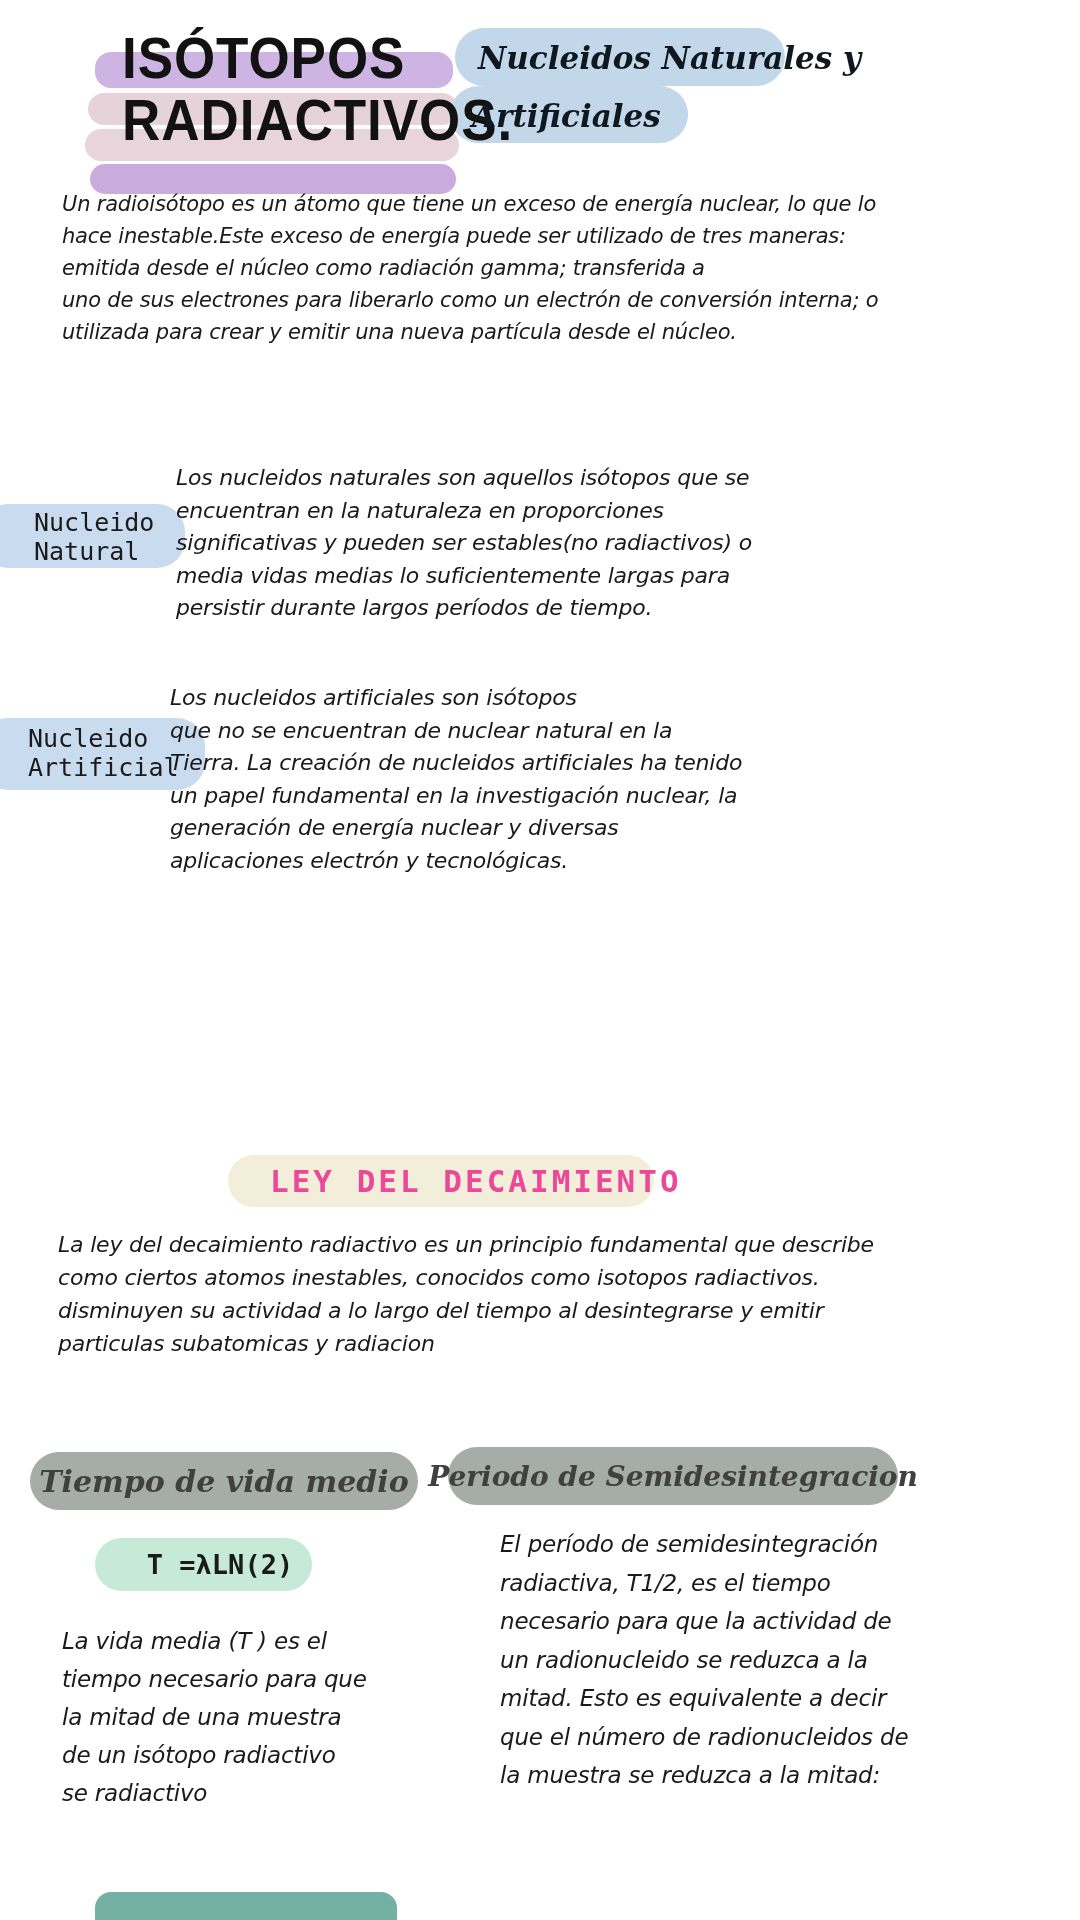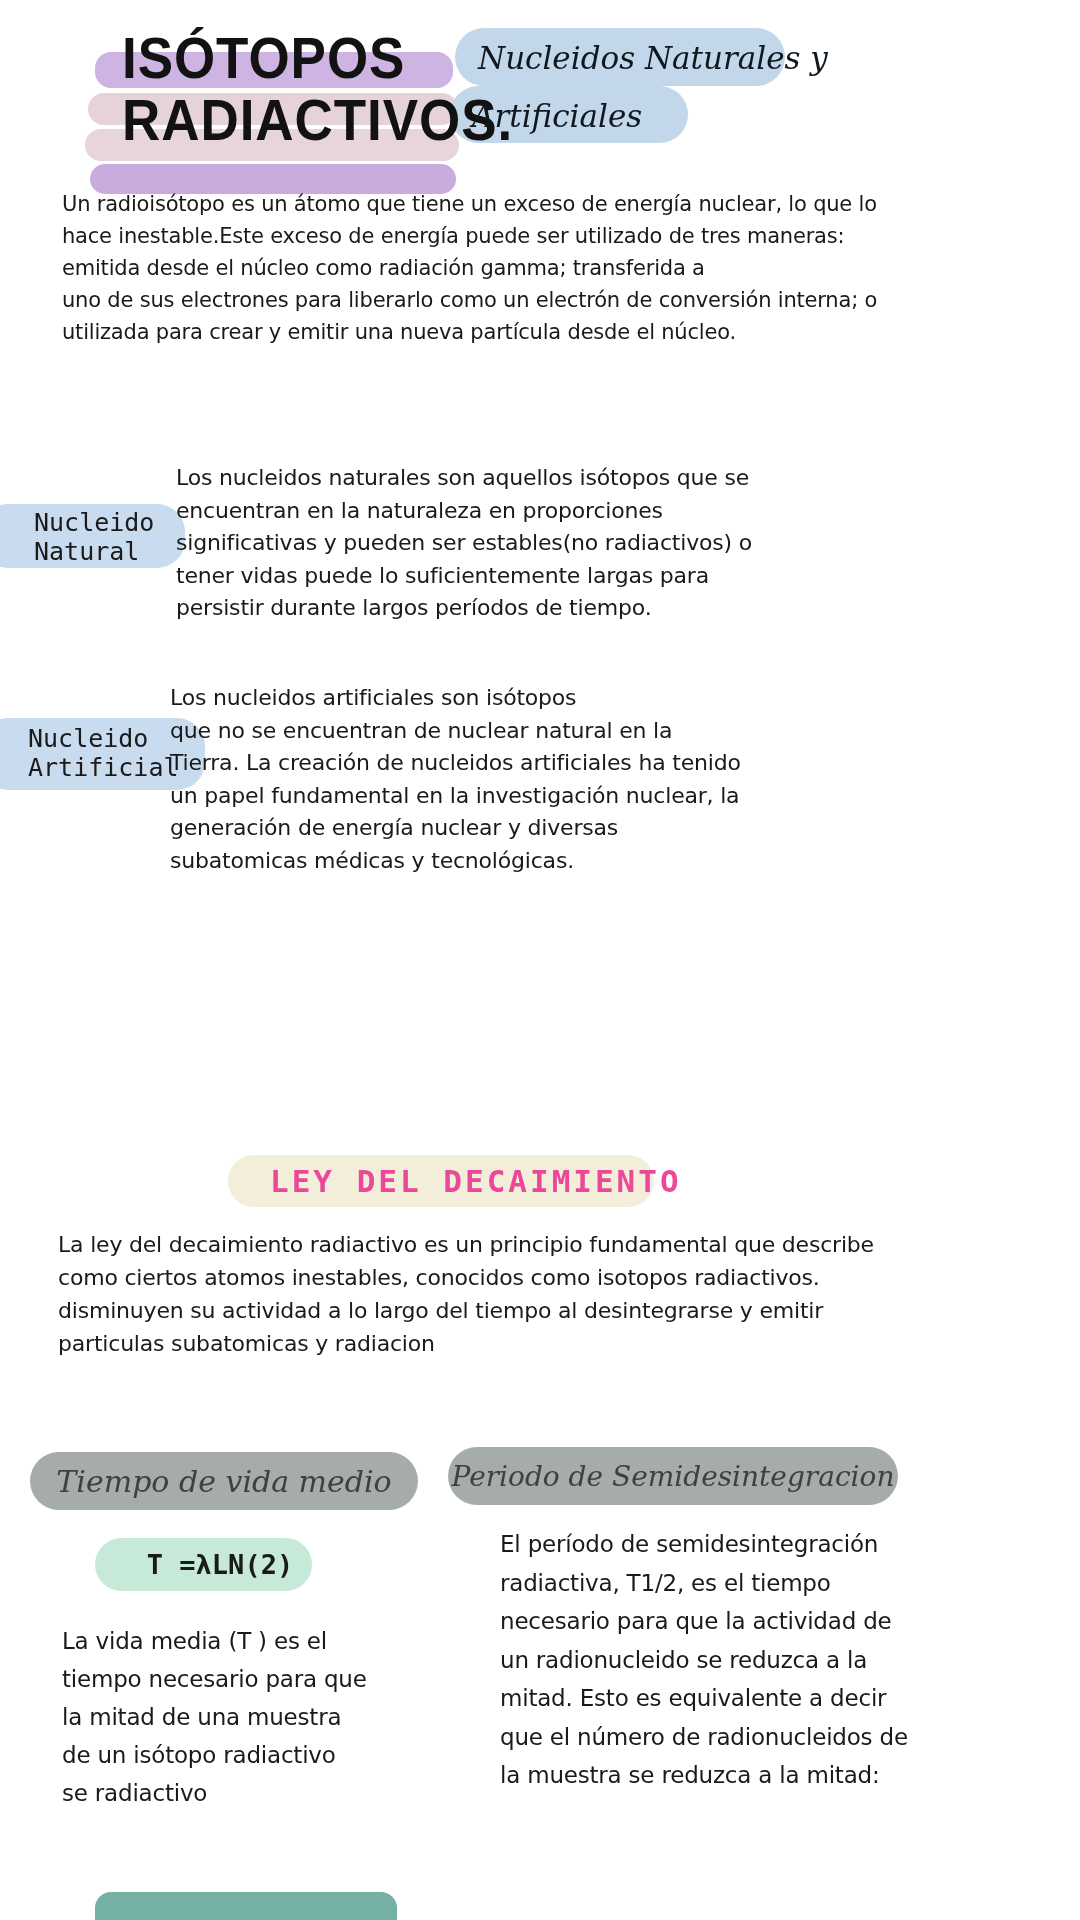--- a/index.html
+++ b/index.html
@@ -26,30 +26,30 @@
     transform:scaleX(.93);transform-origin:left top;
     white-space:nowrap;
   }
   .title-line.t1{left:122px;top:30px;}
   .title-line.t2{left:122px;top:92px;}
 
   .blue-pill{position:absolute;background:#c3d7ea;border-radius:30px;z-index:1;}
   .blue-pill.b1{left:455px;top:28px;width:330px;height:58px;}
   .blue-pill.b2{left:450px;top:86px;width:238px;height:57px;}
   .script{
-    font-family:"DejaVu Serif",serif;font-style:italic;font-weight:400;
+    font-family:"DejaVu Serif",serif;font-style:italic;font-weight:700;
     color:#10181f;white-space:nowrap;text-align:right;
   }
   .bubble-text{position:absolute;z-index:3;font-size:31px;}
   .bubble-text.l1{left:478px;top:40px;}
   .bubble-text.l2{left:472px;top:98px;}
 
   
   .hw{position:absolute;font-size:21px;letter-spacing:-.2px;color:#1a1a1a;z-index:2;}
-  .hw .ln{white-space:nowrap;}
+  .hw .ln{white-space:nowrap;font-style:italic;}
   .intro{left:62px;top:188px;line-height:32px;}
   .nat-text{left:176px;top:462px;line-height:32.5px;font-size:22px;}
   .art-text{left:170px;top:682px;line-height:32.5px;font-size:22px;}
   .decay-text{left:46px;top:1228px;line-height:33px;font-size:22px;margin-left:12px;}
   .half-text{left:62px;top:1622px;line-height:38px;font-size:23px;}
   .semi-text{left:500px;top:1525px;line-height:38.5px;font-size:23px;}
 
   
   .label-pill{
     position:absolute;background:#c9dbee;border-radius:28px;z-index:1;
@@ -124,36 +124,36 @@
 
   <div class="label-pill natural"></div>
   <div class="label-text natural mono">
     <div>Nucleido</div>
     <div>Natural</div>
   </div>
   <div class="hw nat-text">
     <div class="ln">Los nucleidos naturales son aquellos isótopos que se</div>
     <div class="ln">encuentran en la naturaleza en proporciones</div>
     <div class="ln">significativas y pueden ser estables(no radiactivos) o</div>
-    <div class="ln">tener vidas puede lo suficientemente largas para</div>
+    <div class="ln">media vidas medias lo suficientemente largas para</div>
     <div class="ln">persistir durante largos períodos de tiempo.</div>
   </div>
 
   <div class="label-pill artificial"></div>
   <div class="label-text artificial mono">
     <div>Nucleido</div>
     <div>Artificial</div>
   </div>
   <div class="hw art-text">
     <div class="ln">Los nucleidos artificiales son isótopos</div>
     <div class="ln">que no se encuentran de nuclear natural en la</div>
     <div class="ln">Tierra. La creación de nucleidos artificiales ha tenido</div>
     <div class="ln">un papel fundamental en la investigación nuclear, la</div>
     <div class="ln">generación de energía nuclear y diversas</div>
-    <div class="ln">subatomicas médicas y tecnológicas.</div>
+    <div class="ln">aplicaciones electrón y tecnológicas.</div>
   </div>
 
   <div class="cream-pill"></div>
   <div class="decay-heading mono">LEY DEL DECAIMIENTO</div>
   <div class="hw decay-text">
     <div class="ln">La ley del decaimiento radiactivo es un principio fundamental que describe</div>
     <div class="ln">como ciertos atomos inestables, conocidos como isotopos radiactivos.</div>
     <div class="ln">disminuyen su actividad a lo largo del tiempo al desintegrarse y emitir</div>
     <div class="ln">particulas subatomicas y radiacion</div>
   </div>

